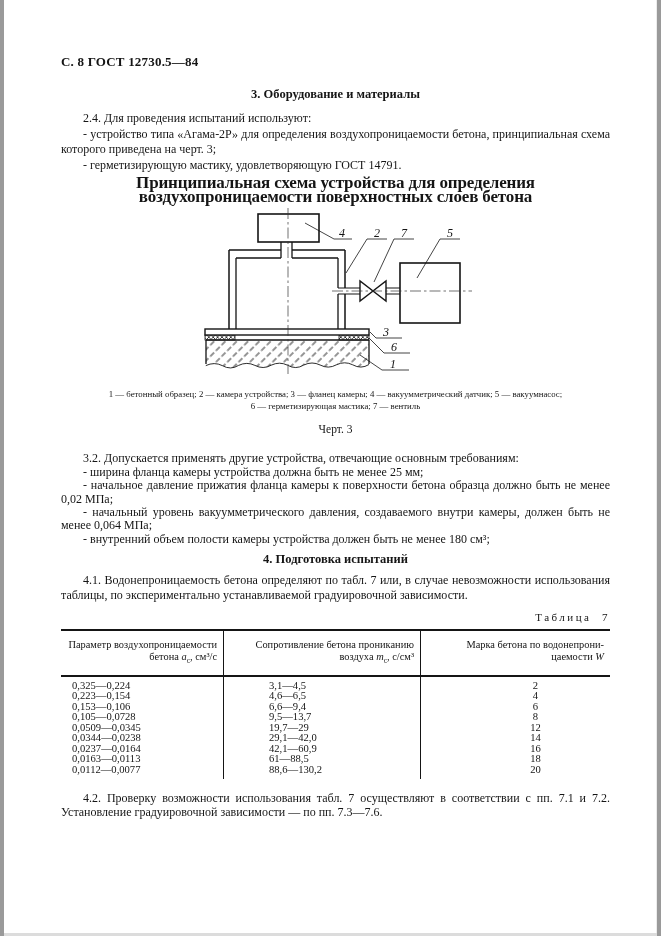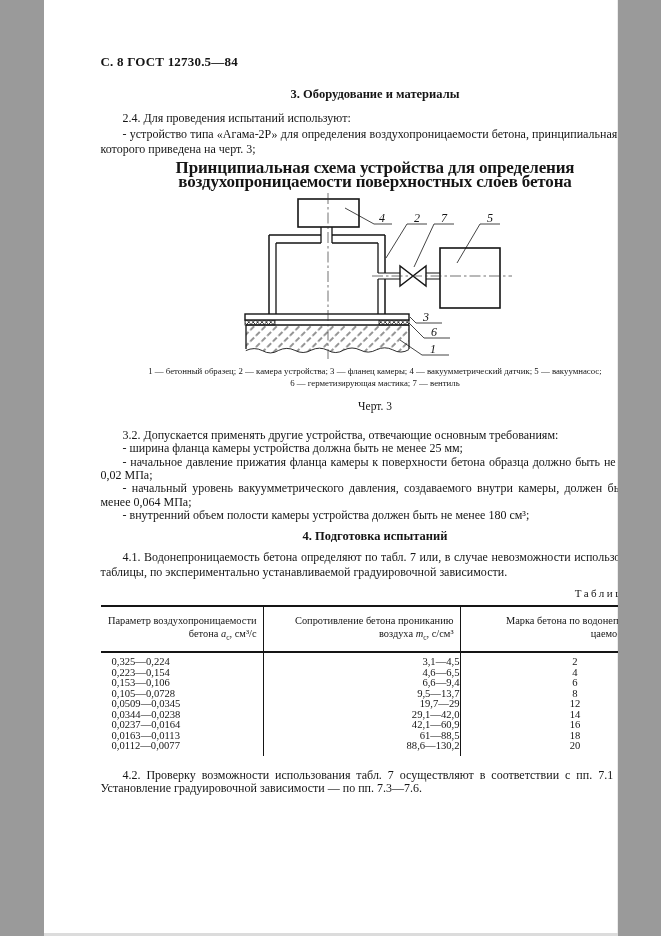--- a/index.html
+++ b/index.html
@@ -1,45 +1,45 @@
 <!DOCTYPE html>
 <html><head>
 <meta charset="utf-8">
 <style>
   html,body{margin:0;padding:0;background:#9a9a9a;}
   .page{
-    position:relative;width:574px;height:936px;margin:0 auto;background:#ffffff;
+    position:relative;width:653px;height:936px;margin:0 auto;background:#ffffff;
     font-family:"Liberation Serif",serif;color:#151515;overflow:hidden;
     box-shadow:inset 0 -3px 0 #dcdcdc, inset -1px 0 0 #ececec;
   }
   .content{position:absolute;left:57px;top:54px;width:549px;}
   .running-head{font-weight:bold;font-size:13px;line-height:15px;letter-spacing:.2px;}
   .sec-heading{text-align:center;font-weight:bold;font-size:12.5px;line-height:14px;margin:18px 0 0 0;}
   .sec-heading.s4{margin-top:6px;}
   .para{font-size:12px;text-align:justify;text-indent:22px;margin:0;}
   .p31{line-height:15.6px;}
   .p31-wrap{margin-top:10px;}
   .fig-title{font-weight:bold;font-size:17px;line-height:14px;text-align:center;margin-top:3px;letter-spacing:-0.15px;}
   svg.fig{display:block;margin:0 0 0 133px;}
-  .fig-caption{font-size:8.8px;line-height:12px;text-align:center;}
+  .fig-caption{font-size:8.8px;line-height:12px;text-align:center;margin-top:8px;}
   .fig-number{font-size:11.5px;line-height:13px;text-align:center;margin-top:11px;}
   .block32{margin-top:16px;}
   .block32 .para{line-height:13.4px;}
   .p41{line-height:15.2px;margin-top:7px;}
   .table-title{font-size:11px;line-height:13px;text-align:right;letter-spacing:2.5px;margin-top:7px;}
   table.gost{border-collapse:collapse;width:100%;margin-top:5px;border-top:2px solid #151515;}
   table.gost th{
     font-weight:normal;font-size:10.4px;line-height:12.5px;text-align:right;vertical-align:middle;
     padding:8px 6px 7px 6px;border-bottom:2.5px solid #151515;
   }
   table.gost th:nth-child(1),table.gost td:nth-child(1){border-right:1.2px solid #151515;width:150px;}
   table.gost th:nth-child(2),table.gost td:nth-child(2){border-right:1.2px solid #151515;width:151px;}
   table.gost td{font-size:10.6px;line-height:10.5px;padding:0;}
   table.gost td:nth-child(1){text-align:left;padding-left:11px;}
-  table.gost td:nth-child(2){text-align:right;padding-left:45px;}
+  table.gost td:nth-child(2){text-align:left;padding-left:45px;}
   table.gost td:nth-child(3){text-align:center;padding-left:40px;}
   table.gost tbody tr:first-child td{padding-top:4px;}
   table.gost tbody tr:last-child td{padding-bottom:4px;}
   table.gost th sub{font-size:7.5px;}
   table.gost th i{font-style:italic;}
   .p42{line-height:13.5px;margin-top:13px;}
 </style>
 </head>
 <body>
 
@@ -47,20 +47,21 @@
   <div class="content">
 
     <div class="running-head">С. 8 ГОСТ 12730.5—84</div>
 
     <div class="sec-heading">3. Оборудование и материалы</div>
 
     <div class="p31-wrap">
       <p class="para p31">2.4. Для проведения испытаний используют:</p>
       <div>
           <p class="para p31">- устройство типа «Агама-2Р» для определения воздухопроницаемости бетона, принципиальная схема которого приведена на черт. 3;</p>
+          <p class="para p31">- герметизирующую мастику, удовлетворяющую ГОСТ 14791.</p>
         </div>
     </div>
 
     <div class="fig-title">Принципиальная схема устройства для определения воздухопроницаемости поверхностных слоев бетона</div>
 
     <svg class="fig" width="285" height="176" viewBox="192 188 285 176" xmlns="http://www.w3.org/2000/svg">
       <defs>
         <pattern id="hatch" width="8" height="8" patternUnits="userSpaceOnUse" patternTransform="rotate(45)">
           <line x1="4" y1="-1" x2="4" y2="9" stroke="#2b2b2b" stroke-width="1" stroke-dasharray="6.5 3"></line>
         </pattern>

